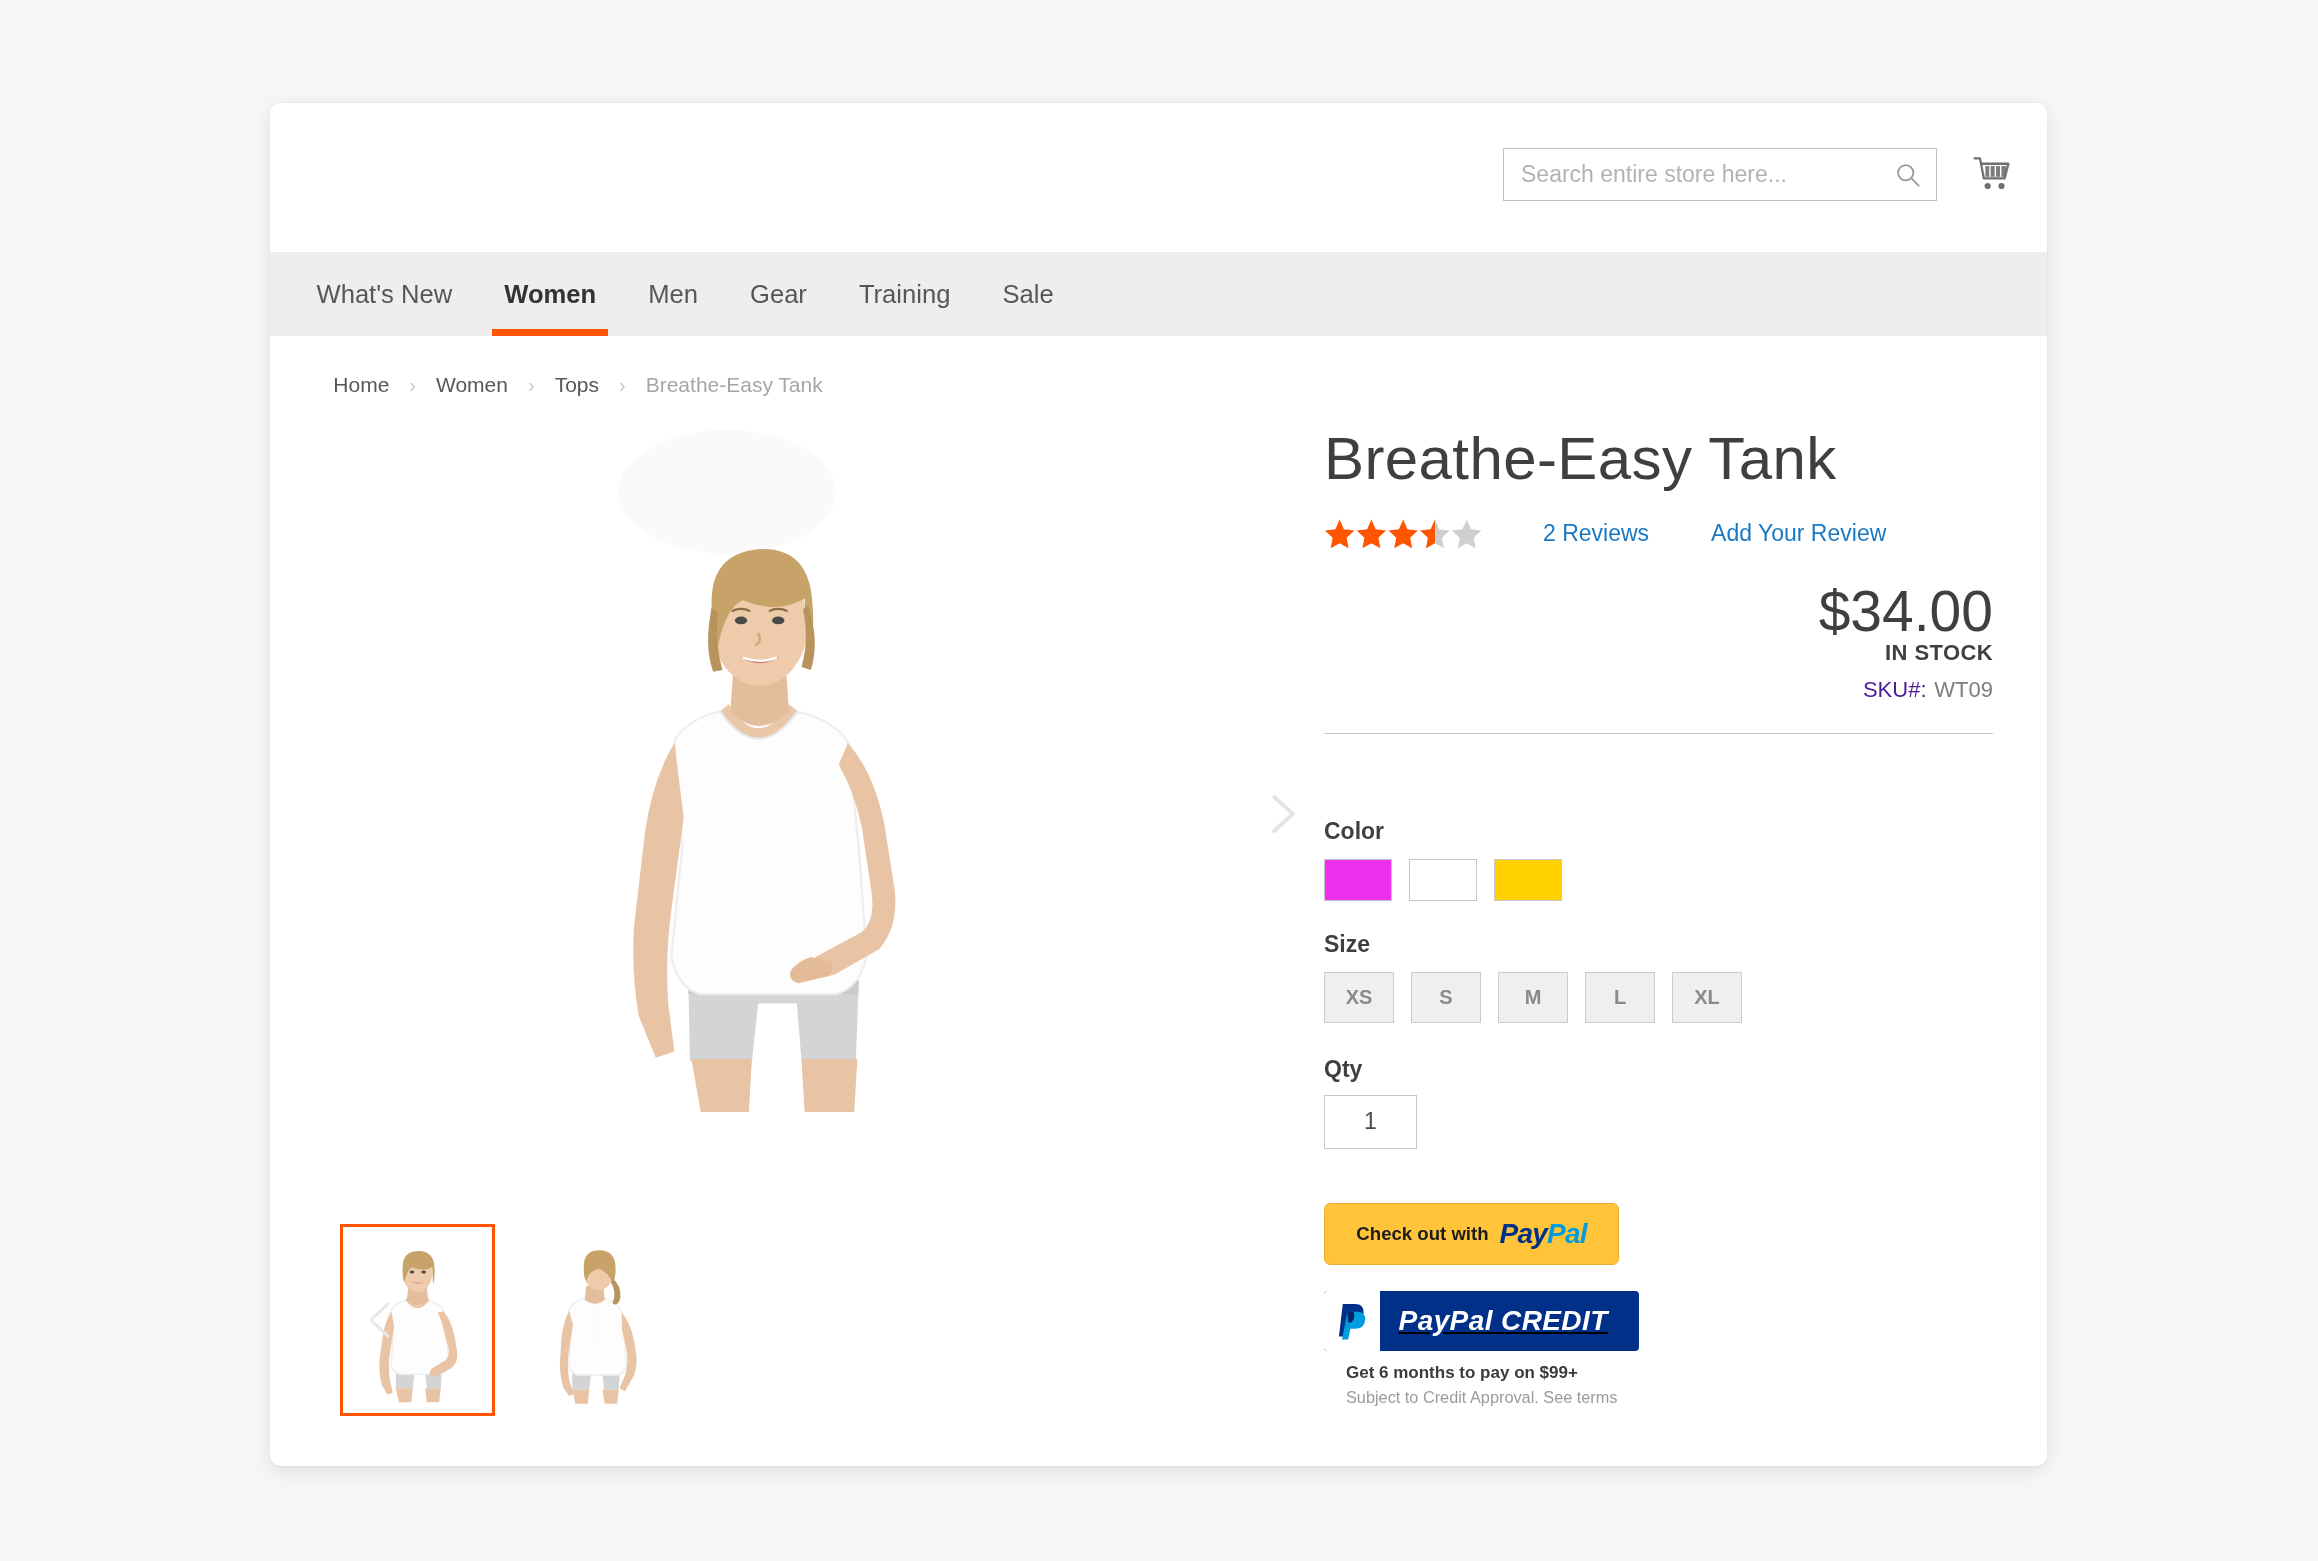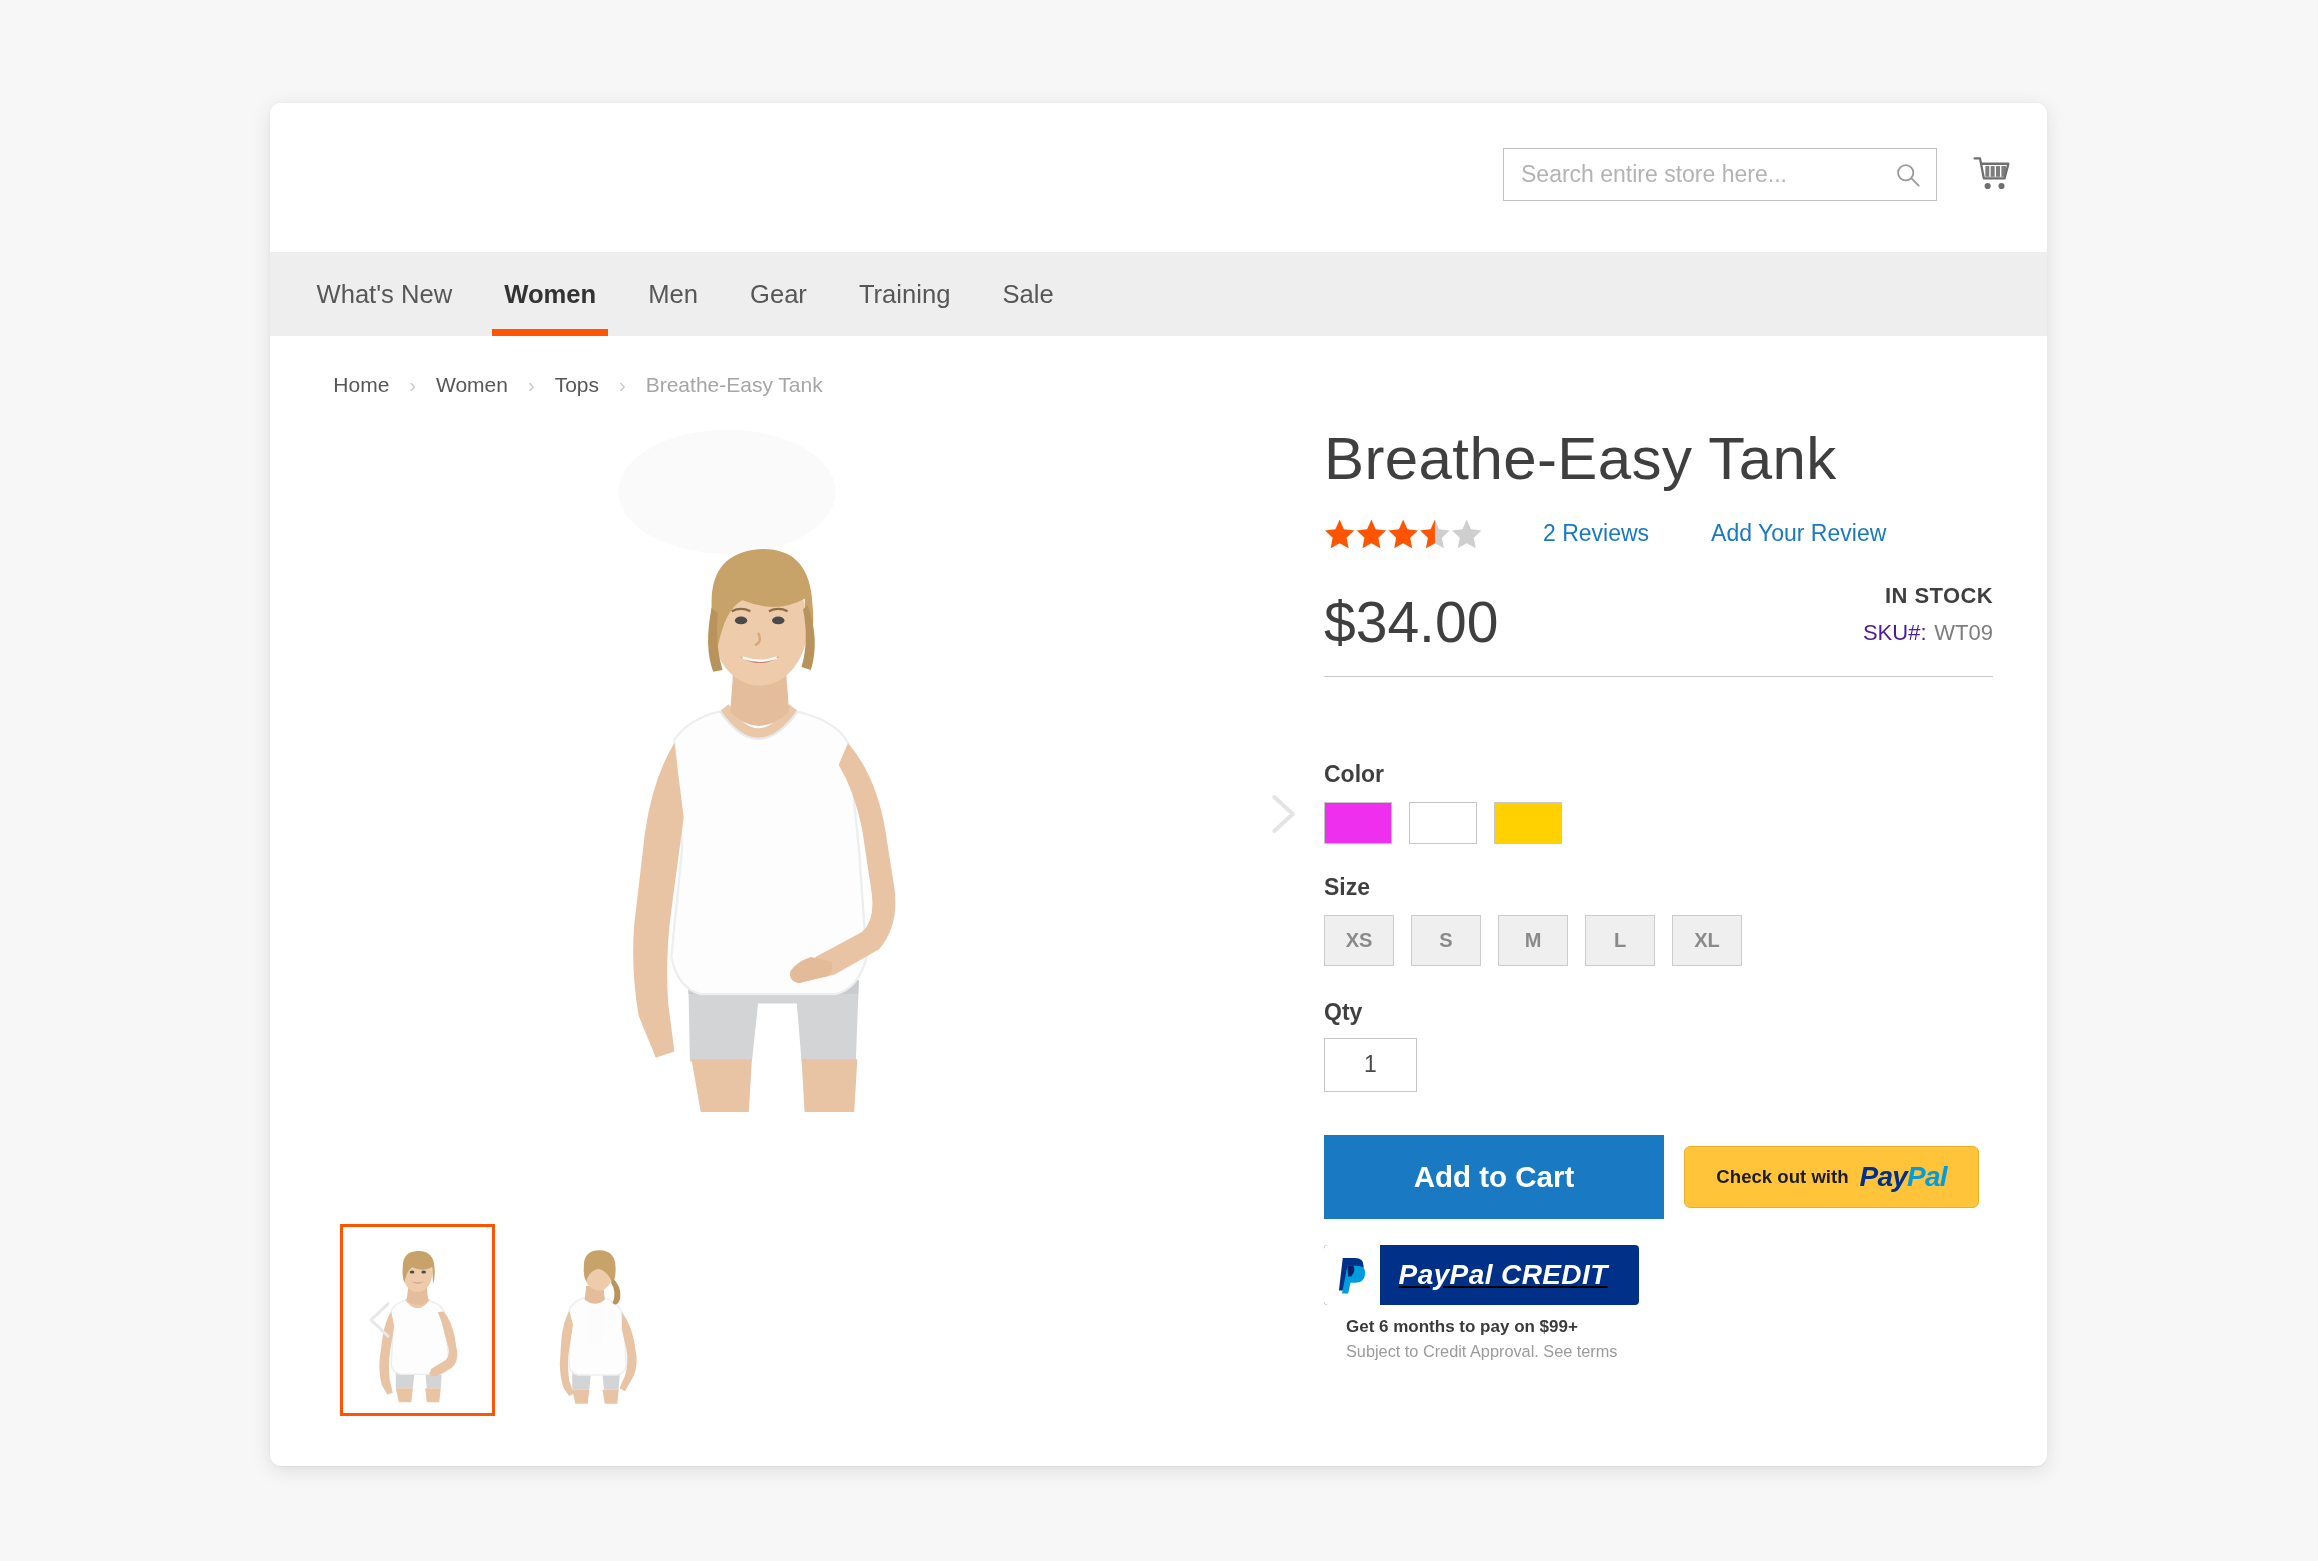--- a/index.html
+++ b/index.html
@@ -215,20 +215,21 @@
     margin-left: 62px;
     font-size: 23px;
     color: #1979c3;
     cursor: pointer;
   }
   .price-row {
     display: flex; align-items: flex-end;
     justify-content: space-between;
     padding-bottom: 25px;
     border-bottom: 1.6px solid #c6c6c6;
+    flex-direction: column;
   }
   .price {
     font-size: 57px;
     color: #3f3f3f;
     font-weight: 300;
     line-height: 1;
   }
   .stock-block { text-align: right; padding-bottom: 4.7px; }
   .stock-status {
     font-size: 22px;
@@ -580,21 +581,20 @@
               <div class="size-box">S</div>
               <div class="size-box">M</div>
               <div class="size-box">L</div>
               <div class="size-box">XL</div>
             </div>
 
             <div class="qty-label">Qty</div>
             <input class="qty-input" type="text" value="1" style="">
 
             <div class="action-row">
-              <button class="add-to-cart-btn">Add to Cart</button>
 
               <div class="paypal-checkout-btn">
                 <span class="pp-checkout-text">Check out with</span>
                 <span class="pp-wordmark"><span class="pp-pay">Pay</span><span class="pp-pal">Pal</span></span>
               </div>
             </div>
 
             <div class="credit-block">
               <div class="paypal-credit-btn">
                 <span class="pp-credit-icon-box">

